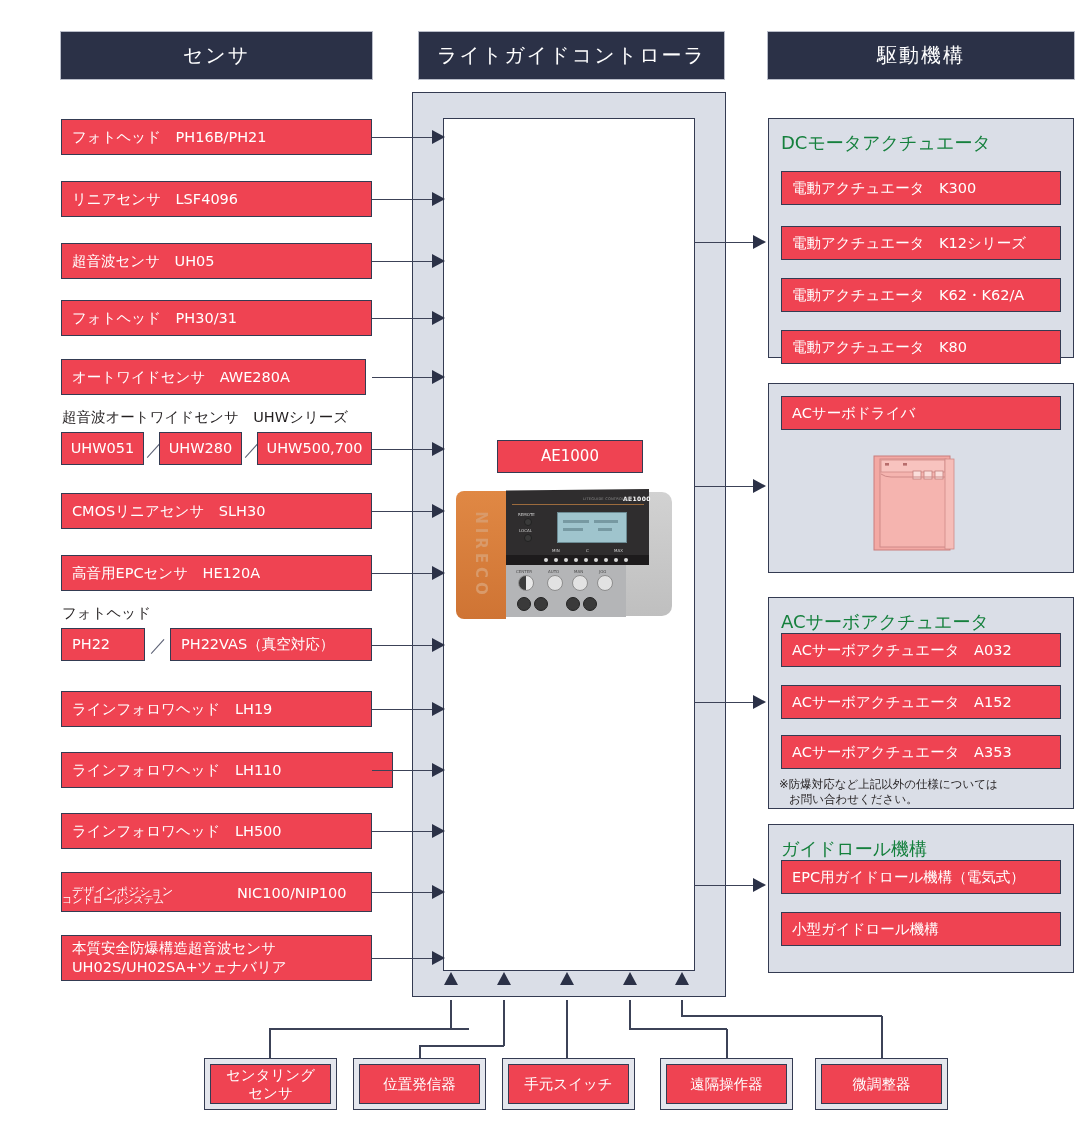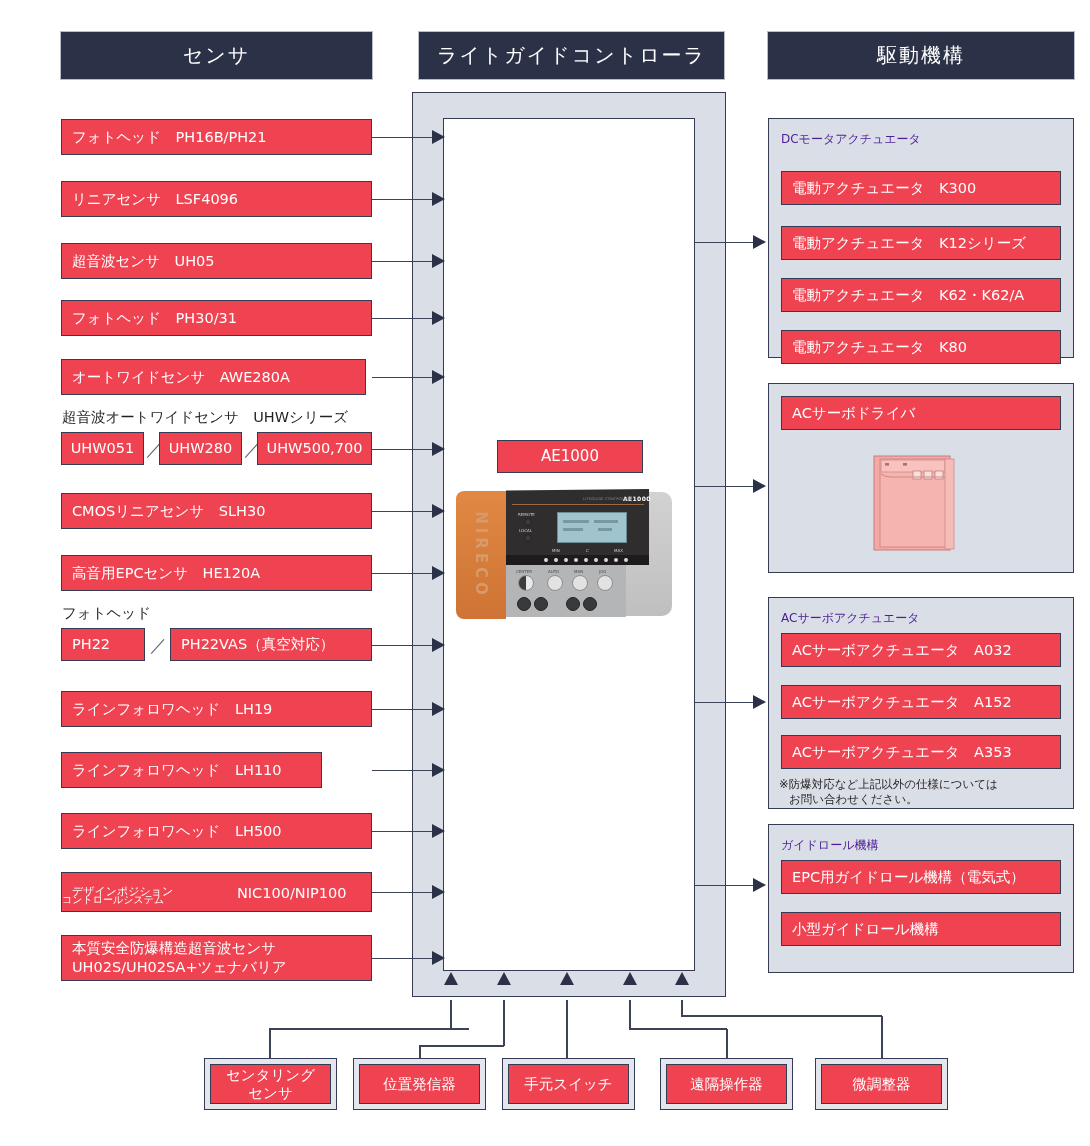--- a/index.html
+++ b/index.html
@@ -19,21 +19,21 @@
   .red.ctr{justify-content:center;padding-left:0;text-align:center;}
   .red.two{line-height:1.3;}
 
   
   .cap{position:absolute;font-size:14.5px;color:#231f20;white-space:pre;}
   .cap.sm{font-size:11.5px;line-height:1.35;}
 
   
   .panel{position:absolute;background:#dadee7;border:1.5px solid #343b52;
          box-sizing:border-box;}
-  .panel-title{position:absolute;font-size:12px;color:#4c1d95;}
+  .panel-title{position:absolute;font-size:18px;color:#15803d;}
 
   
   .ctrl-outer{position:absolute;background:#dadee7;border:1.6px solid #343b52;
               box-sizing:border-box;}
   .ctrl-inner{position:absolute;background:#ffffff;border:1.6px solid #343b52;
               box-sizing:border-box;}
 
   
   .dbl{position:absolute;background:#e4e6ed;border:1.5px solid #343b52;
        box-sizing:border-box;padding:5px;}
@@ -162,21 +162,21 @@
 
   <div class="red" style="left:37px;top:493px;width:311px;height:36px;">CMOSリニアセンサ　SLH30</div>
   <div class="red" style="left:37px;top:555px;width:311px;height:36px;">高音用EPCセンサ　HE120A</div>
 
   <div class="cap" style="left:38px;top:604px;">フォトヘッド</div>
   <div class="red" style="left:37px;top:628px;width:84px;height:33px;">PH22</div>
   <span class="slash" style="left:126px;top:634px;">／</span>
   <div class="red" style="left:146px;top:628px;width:202px;height:33px;">PH22VAS（真空対応）</div>
 
   <div class="red" style="left:37px;top:691px;width:311px;height:36px;">ラインフォロワヘッド　LH19</div>
-  <div class="red" style="left:37px;top:752px;width:261px;height:36px;">ラインフォロワヘッド　LH110</div>
+  <div class="red" style="left:37px;top:752px;width:332px;height:36px;">ラインフォロワヘッド　LH110</div>
   <div class="red" style="left:37px;top:813px;width:311px;height:36px;">ラインフォロワヘッド　LH500</div>
 
   <div class="red" style="left:37px;top:872px;width:311px;height:40px;padding-left:10px;">
     <span style="font-size:11px;line-height:1.28;white-space:pre;">デザインポジション</span>
     <span style="position:absolute;left:0;top:21px;font-size:10px;line-height:1.28;">コントロールシステム</span>
     <span style="position:absolute;left:175px;top:11px;font-size:14.5px;">NIC100/NIP100</span>
   </div>
 
   <div class="red two" style="left:37px;top:935px;width:311px;height:46px;white-space:pre-line;">本質安全防爆構造超音波センサ
 UH02S/UH02SA+ツェナバリア</div>

